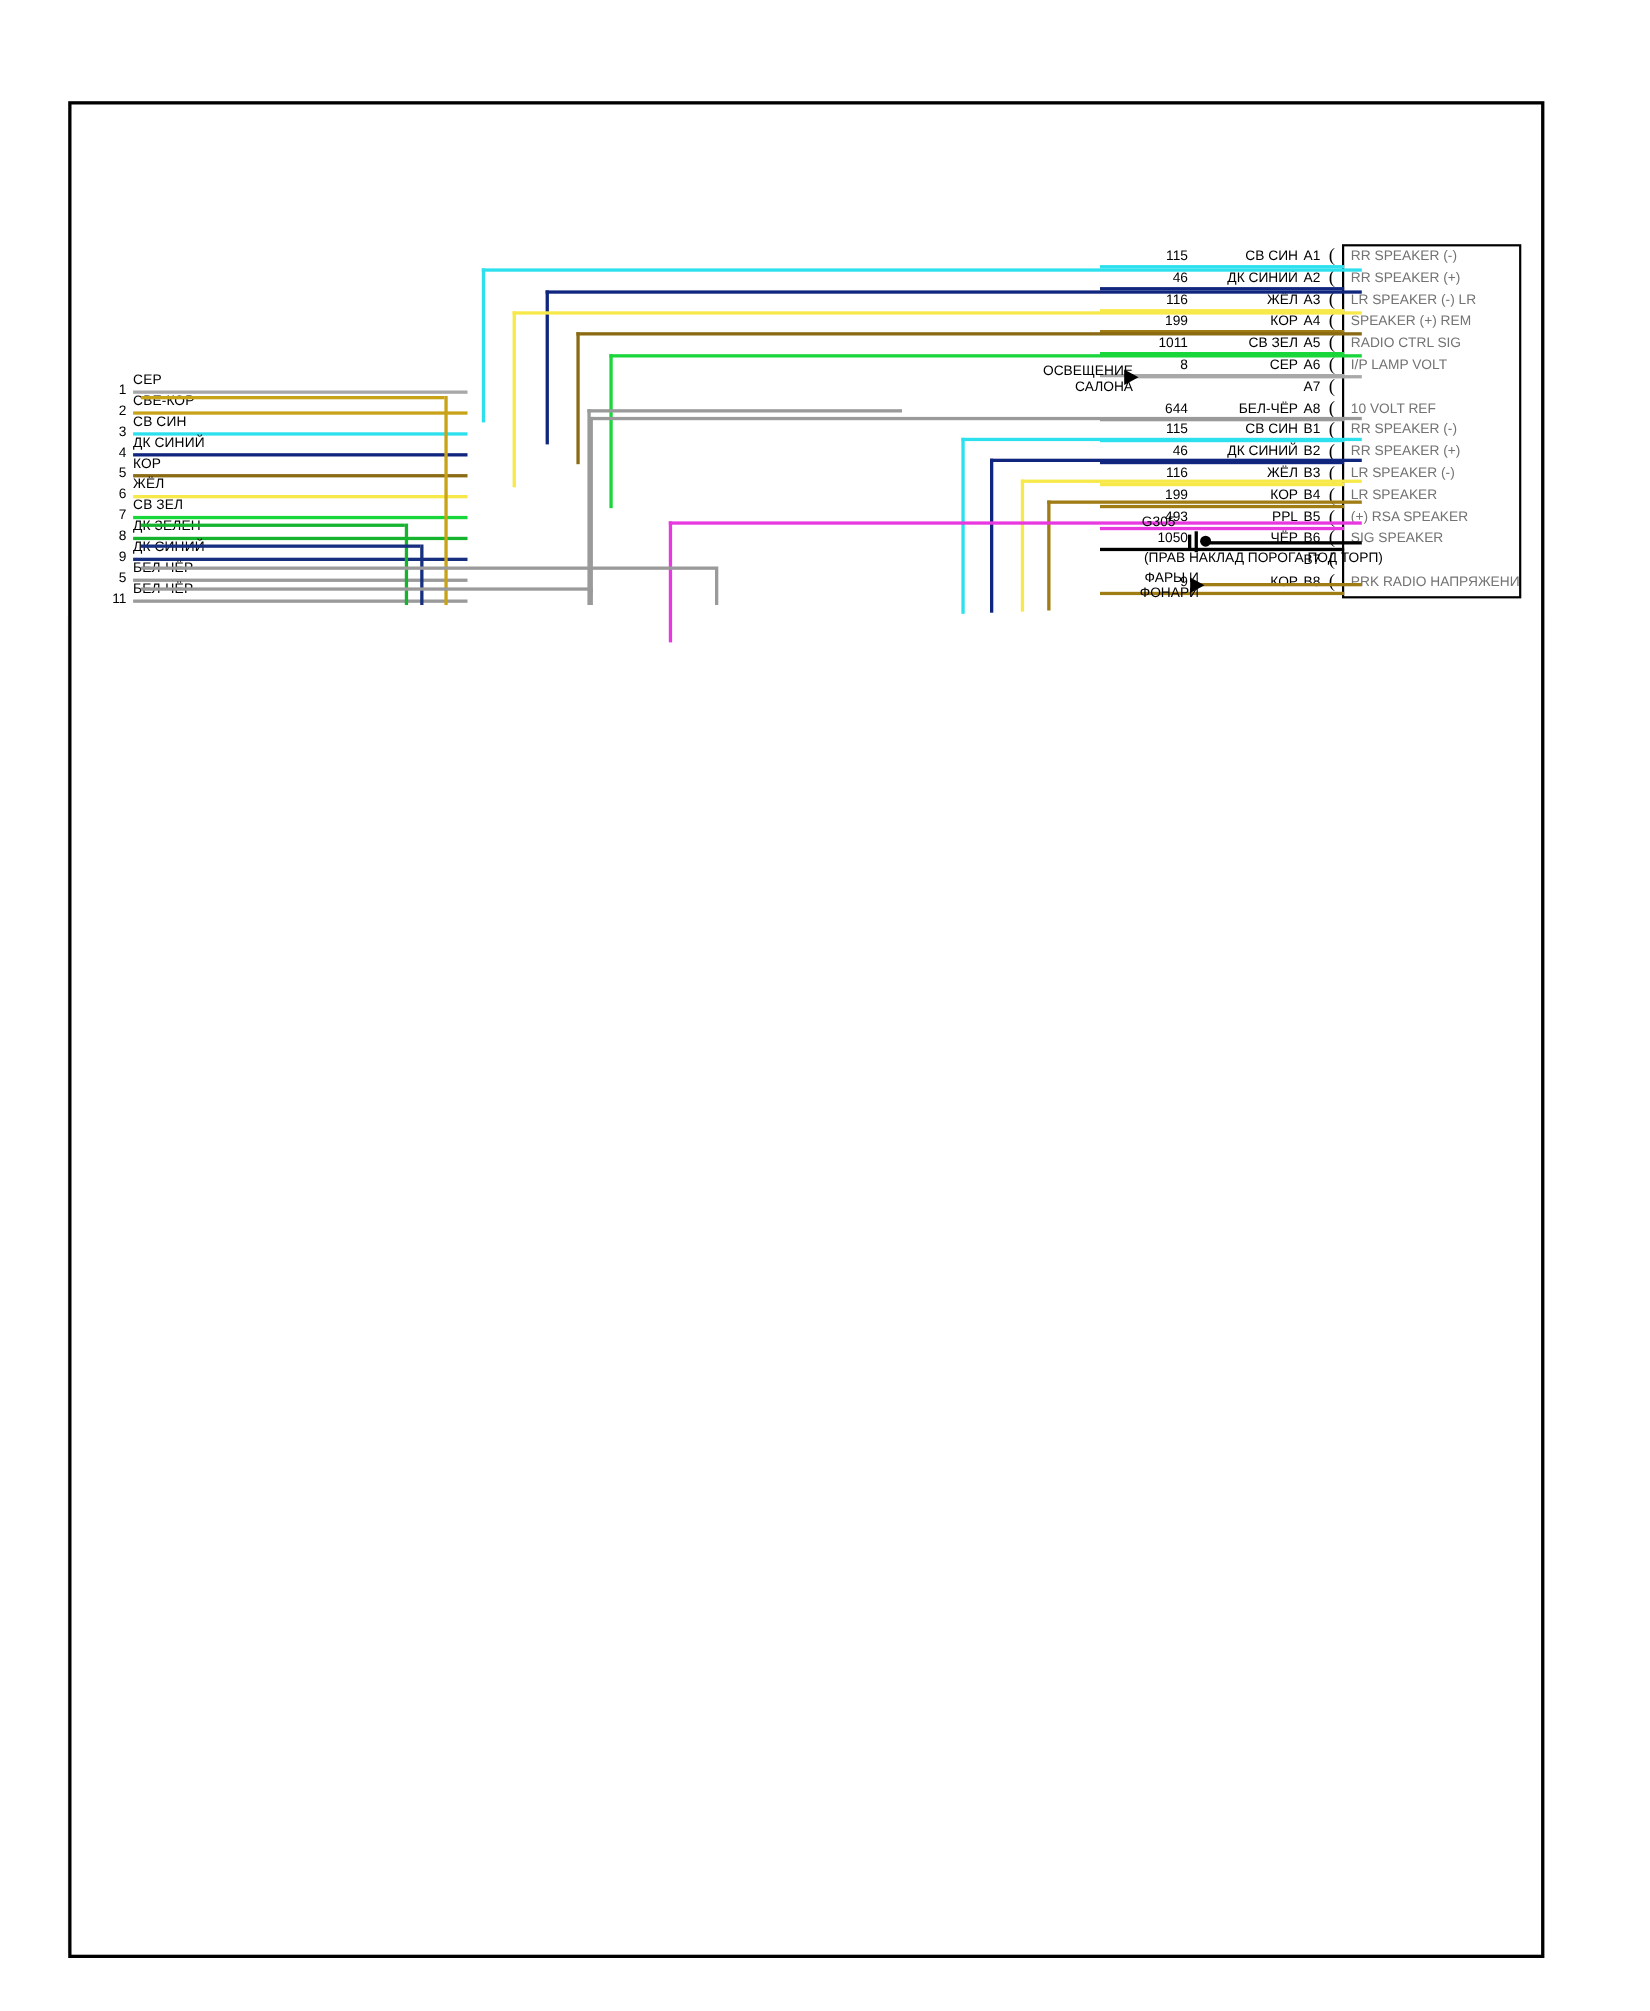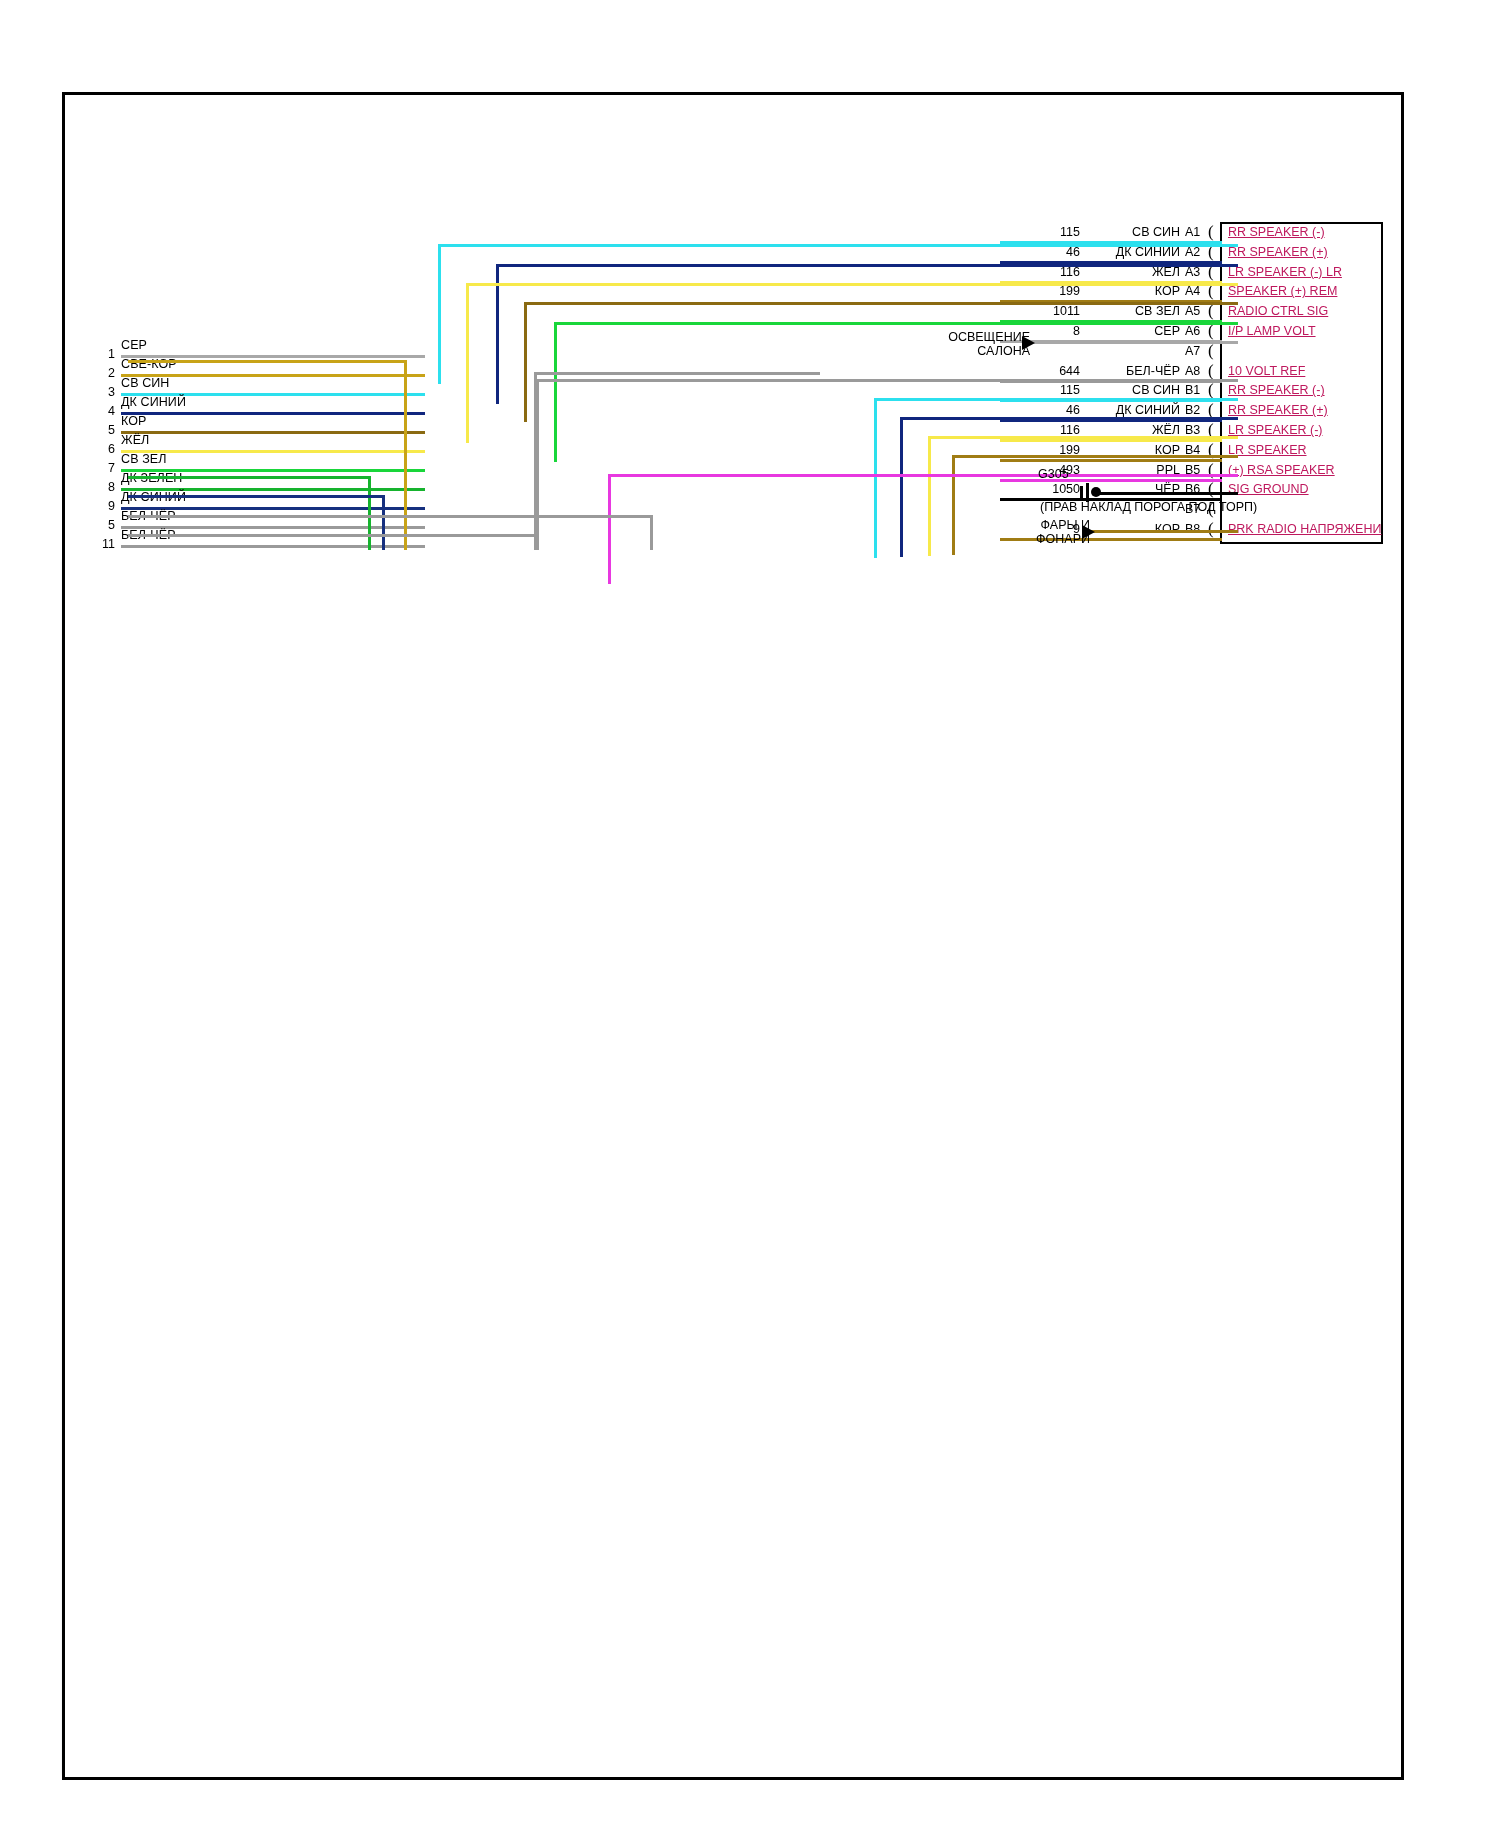--- a/index.html
+++ b/index.html
@@ -41,22 +41,22 @@
         border:2px solid #000;background:#fff;box-sizing:border-box;}
   .pinrow{position:absolute;left:0;height:19px;width:420px;}
   .pcirc{position:absolute;left:1208px;top:-4px;font-size:17px;color:#000;
          line-height:19px;font-family:"Liberation Serif",serif;}
   .pid{position:absolute;left:1185px;top:-1px;width:34px;text-align:left;
        font-size:12.5px;color:#000;}
   .pclr{position:absolute;left:1085px;top:-1px;width:95px;text-align:right;
         font-size:12.5px;color:#000;}
   .pnum{position:absolute;left:1020px;top:-1px;width:60px;text-align:right;
         font-size:12.5px;color:#000;}
-  .pfn{position:absolute;left:1228px;top:-1px;font-size:12.5px;color:#be185d;
-       white-space:nowrap;text-decoration:underline;}
+  .pfn{position:absolute;left:1228px;top:-1px;font-size:12.5px;color:#737373;
+       white-space:nowrap;}
   .pwire{position:absolute;top:15px;height:3px;}
 
   
   .anno{position:absolute;font-size:12.5px;color:#000;text-align:right;
         line-height:14px;white-space:nowrap;}
   .arrow{position:absolute;width:0;height:0;
          border-top:7px solid transparent;border-bottom:7px solid transparent;
          border-right:13px solid #000;}
   
   .gndbar{position:absolute;background:#000;}
@@ -341,21 +341,21 @@
         <div class="pid">B5</div>
         <div class="pcirc">(</div>
         <div class="pfn">(+) RSA SPEAKER</div>
         <div class="pwire" style="background: rgb(232, 56, 224); left: 1000px; width: 222px;"></div>
       </div>
       <div class="pinrow" style="top: 483.4px; left: 0px;">
         <div class="pnum">1050</div>
         <div class="pclr">ЧЁР</div>
         <div class="pid">B6</div>
         <div class="pcirc">(</div>
-        <div class="pfn">SIG GROUND</div>
+        <div class="pfn">SIG SPEAKER</div>
         <div class="pwire" style="background: rgb(0, 0, 0); left: 1000px; width: 222px;"></div>
       </div>
       <div class="pinrow" style="top: 503.2px; left: 0px;">
         <div class="pid">B7</div>
         <div class="pcirc">(</div>
       </div>
       <div class="pinrow" style="top: 523px; left: 0px;">
         <div class="pnum">9</div>
         <div class="pclr">КОР</div>
         <div class="pid">B8</div>

